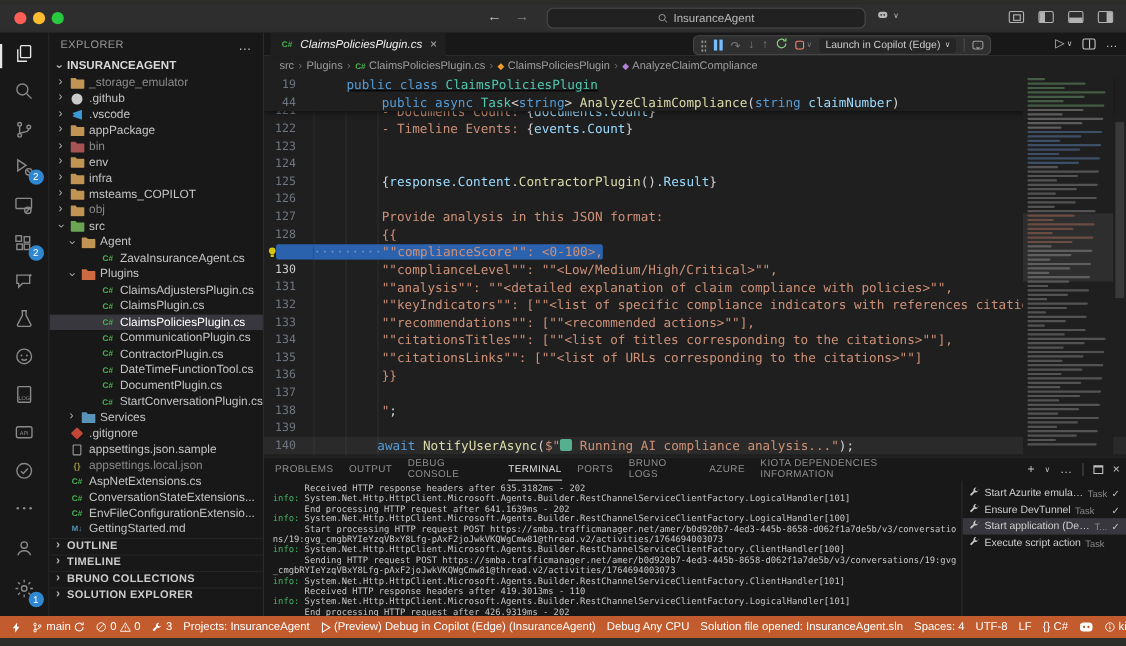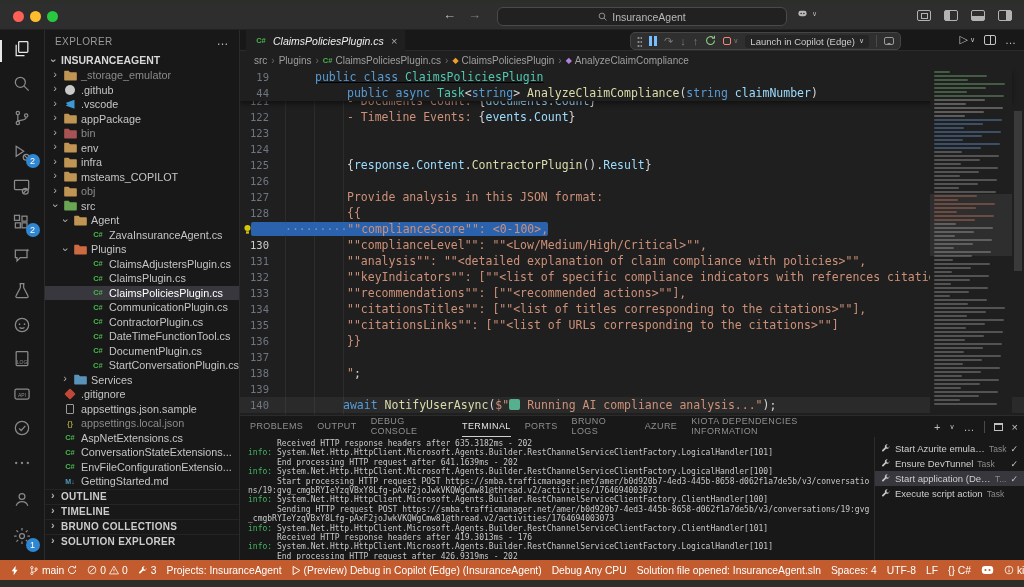--- a/index.html
+++ b/index.html
@@ -729,21 +729,21 @@
           <div class="tl-row"><span>      Received HTTP response headers after 635.3182ms - 202</span></div>
           <div class="tl-row"><span class="tpre">info:</span><span> System.Net.Http.HttpClient.Microsoft.Agents.Builder.RestChannelServiceClientFactory.LogicalHandler[101]</span></div>
           <div class="tl-row"><span>      End processing HTTP request after 641.1639ms - 202</span></div>
           <div class="tl-row"><span class="tpre">info:</span><span> System.Net.Http.HttpClient.Microsoft.Agents.Builder.RestChannelServiceClientFactory.LogicalHandler[100]</span></div>
           <div class="tl-row"><span>      Start processing HTTP request POST https://smba.trafficmanager.net/amer/b0d920b7-4ed3-445b-8658-d062f1a7de5b/v3/conversatio</span></div>
           <div class="tl-row"><span>ns/19:gvg_cmgbRYIeYzqVBxY8Lfg-pAxF2joJwkVKQWgCmw81@thread.v2/activities/1764694003073</span></div>
           <div class="tl-row"><span class="tpre">info:</span><span> System.Net.Http.HttpClient.Microsoft.Agents.Builder.RestChannelServiceClientFactory.ClientHandler[100]</span></div>
           <div class="tl-row"><span>      Sending HTTP request POST https://smba.trafficmanager.net/amer/b0d920b7-4ed3-445b-8658-d062f1a7de5b/v3/conversations/19:gvg</span></div>
           <div class="tl-row"><span>_cmgbRYIeYzqVBxY8Lfg-pAxF2joJwkVKQWgCmw81@thread.v2/activities/1764694003073</span></div>
           <div class="tl-row"><span class="tpre">info:</span><span> System.Net.Http.HttpClient.Microsoft.Agents.Builder.RestChannelServiceClientFactory.ClientHandler[101]</span></div>
-          <div class="tl-row"><span>      Received HTTP response headers after 419.3013ms - 176</span></div>
+          <div class="tl-row"><span>      Received HTTP response headers after 419.3013ms - 110</span></div>
           <div class="tl-row"><span class="tpre">info:</span><span> System.Net.Http.HttpClient.Microsoft.Agents.Builder.RestChannelServiceClientFactory.LogicalHandler[101]</span></div>
           <div class="tl-row"><span>      End processing HTTP request after 426.9319ms - 202</span></div>
         </div>
       <div id="tasks">
           <div class="task">
             <span><svg viewBox="0 0 16 16" width="10" height="10">
                 <path fill="#c5c5c5" d="M13.2 4.6a3.6 3.6 0 0 1-4.8 4.3L4 13.3a1.4 1.4 0 0 1-2-2l4.4-4.4a3.6 3.6 0 0 1 4.3-4.8L8.6 4.2l.7 2.5 2.5.7 2.4-2.1z"></path>
               </svg></span>
             <span style="overflow:hidden;text-overflow:ellipsis">Start Azurite emulator</span>
             <span class="kind">Task</span>

